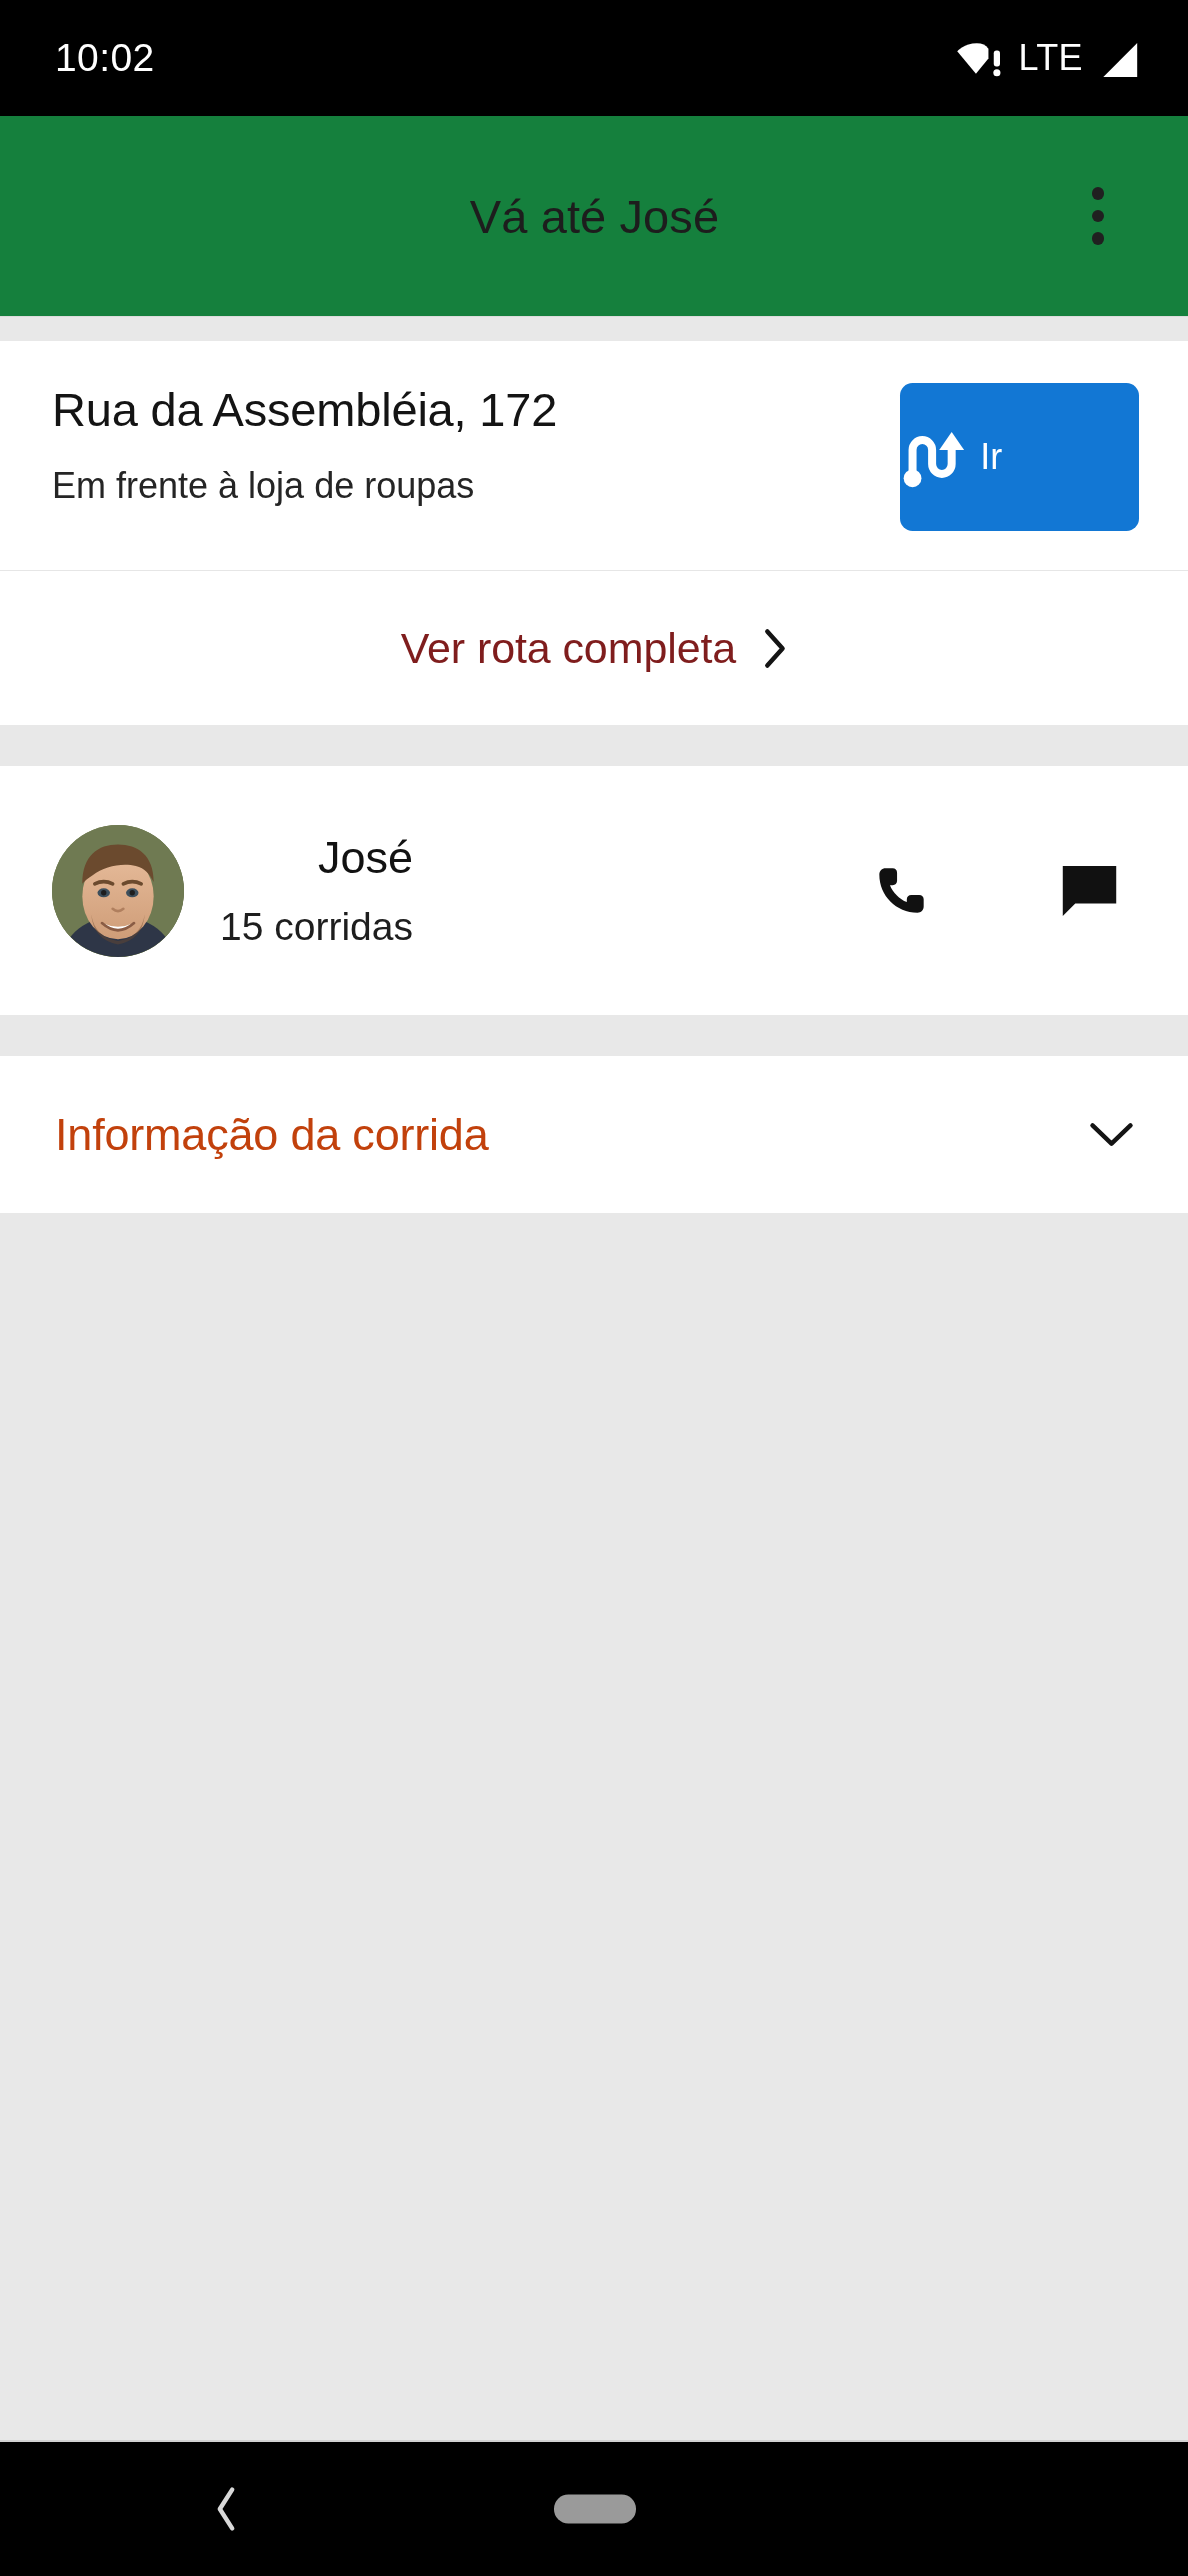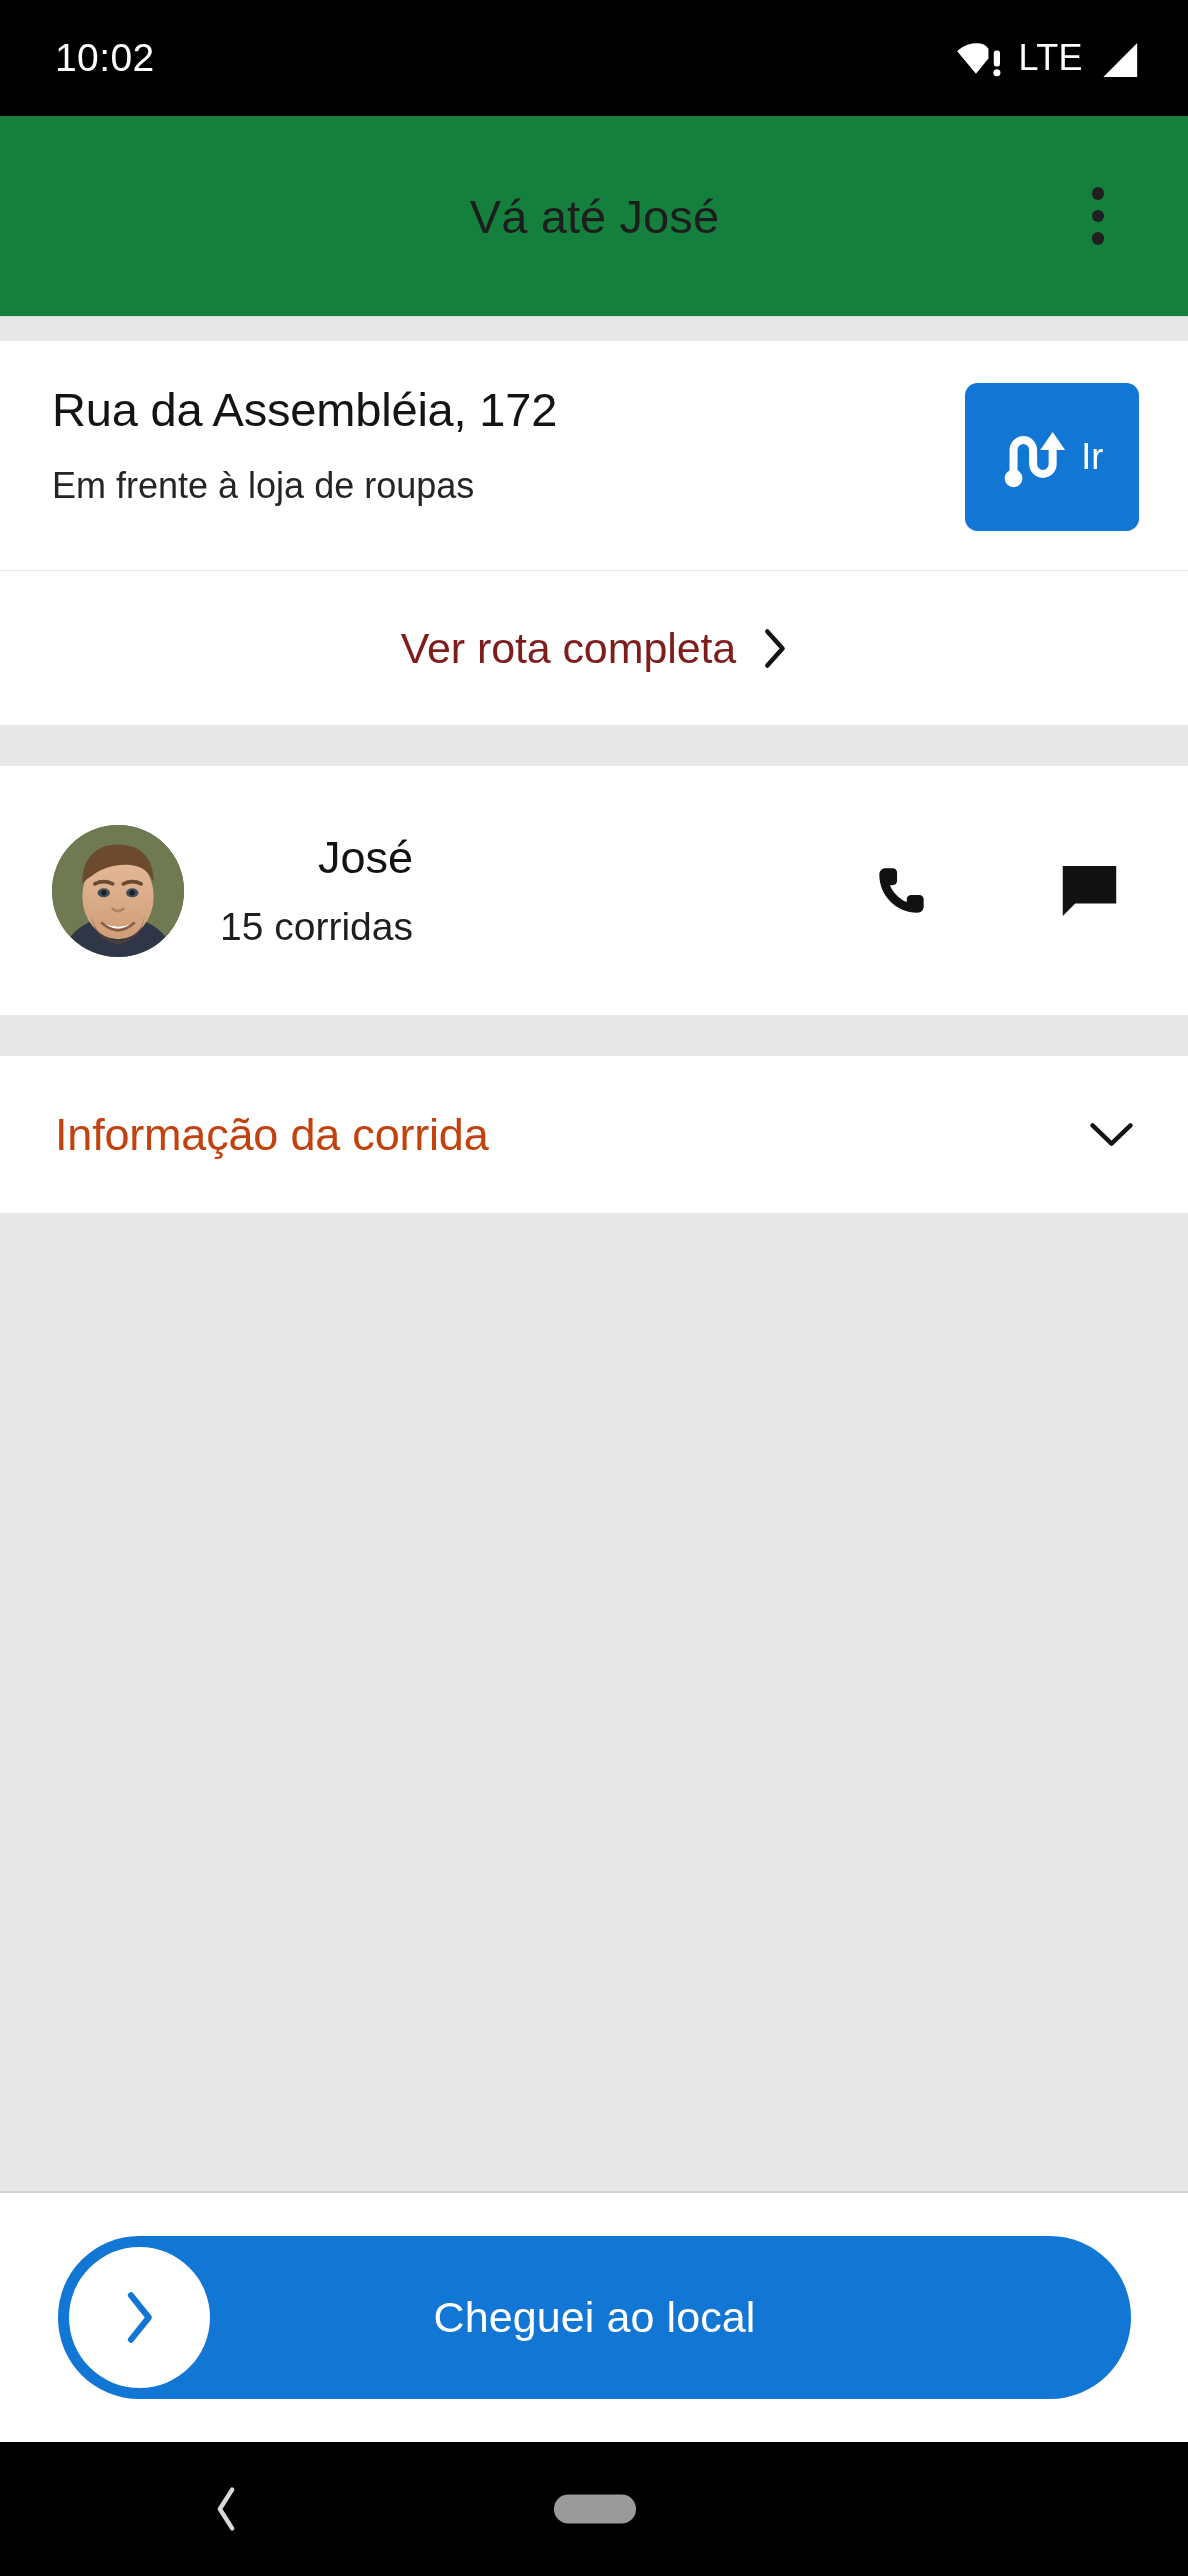--- a/index.html
+++ b/index.html
@@ -59,22 +59,22 @@
   }
   .addr-text { display:flex; flex-direction:column; }
   .addr-eta { font-size:36px; color:#1d1d1d; font-weight:400; line-height:1.25; }
   .addr-street {
     font-size:47px; color:#141414; font-weight:500; letter-spacing:-0.2px;
     line-height:1.3; margin-top:0;
   }
   .addr-note { font-size:36px; color:#252525; font-weight:400; margin-top:23px; line-height:1.3; }
   .go-btn {
     background:#1277d4; border-radius:12.5px;
-    width:174px; height:148px; flex:0 0 auto;
-    display:flex; align-items:center; justify-content:center; gap:14.3px;
+    width:239px; height:148px; flex:0 0 auto;
+    display:flex; align-items:center; justify-content:flex-start; gap:14.3px;
     cursor:pointer; margin-top:3.6px;
   }
   .go-btn svg { display:block; }
   .go-label { color:#ffffff; font-size:36px; font-weight:500; }
 
   
   .route-row {
     background:#ffffff; height:154px;
     display:flex; align-items:center; justify-content:center; gap:25px;
     cursor:pointer; flex:0 0 auto;
@@ -276,32 +276,20 @@
     <span class="info-label">Informação da corrida</span>
     <span>
       <svg width="47" height="29" viewBox="0 0 52 32">
         <path d="M5 6 L26 26 L47 6" stroke="#141414" stroke-width="5" fill="none" stroke-linecap="round" stroke-linejoin="round"></path>
       </svg>
     </span>
   </div>
 
   <div class="gray-body"></div>
 
-  <div class="cta-area">
-    <div class="cta-slider">
-      <div class="cta-thumb">
-        <span>
-          <svg width="36" height="55" viewBox="0 0 40 62">
-            <path d="M11 6 L31 31 L11 56" stroke="#1277d4" stroke-width="7" fill="none" stroke-linecap="round" stroke-linejoin="round"></path>
-          </svg>
-        </span>
-      </div>
-      <span class="cta-label">Cheguei ao local</span>
-    </div>
-  </div>
 
   <div class="navbar">
     <span class="nav-back">
       <svg width="30" height="48" viewBox="0 0 34 54">
         <path d="M24 5 L10 27 L24 49" stroke="#d8d8d8" stroke-width="5" fill="none" stroke-linecap="round" stroke-linejoin="round"></path>
       </svg>
     </span>
     <span class="nav-home"></span>
   </div>
 

